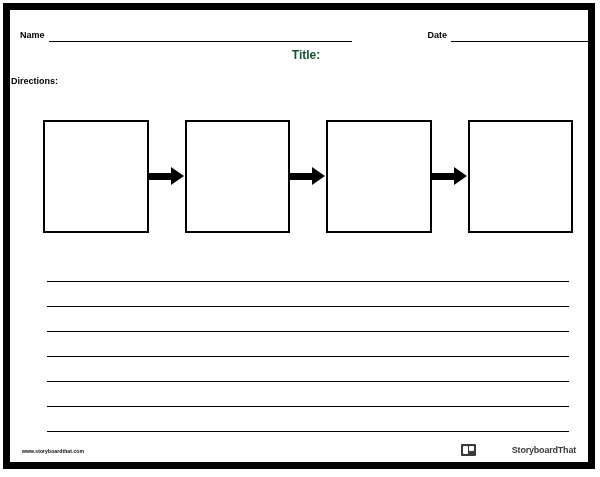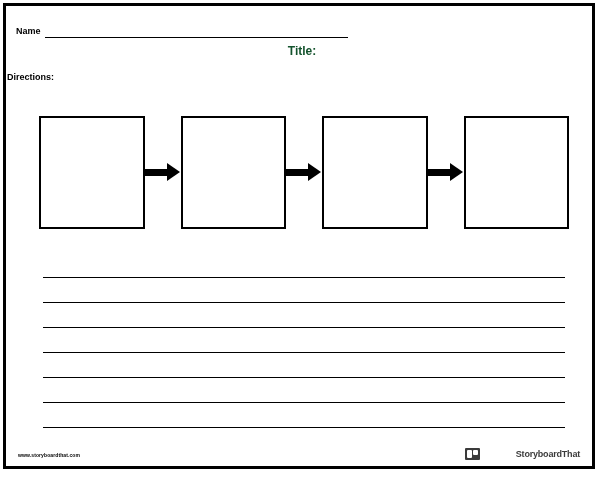--- a/index.html
+++ b/index.html
@@ -20,21 +20,21 @@
     background: #ffffff;
     box-sizing: border-box;
   }
   .sheet {
     position: absolute;
     left: 3px;
     top: 3px;
     width: 592px;
     height: 466px;
     background: #ffffff;
-    border: 3px solid #000000;
+    border: 7px solid #000000;
     box-sizing: border-box;
   }
 
   
   .header-row {
     position: absolute;
     left: 0;
     top: 12px;
     width: 592px;
     height: 20px;
@@ -201,20 +201,24 @@
 
 <div class="page">
   <div class="sheet">
 
     <div class="header-row">
       <div class="field name-field">
         <span class="field-label">Name</span>
         <span class="field-rule"></span>
       </div>
       <div class="spacer"></div>
+      <div class="field date-field">
+        <span class="field-label">Date</span>
+        <span class="field-rule"></span>
+      </div>
     </div>
 
     <div class="title-line">Title:</div>
 
     <div class="directions">Directions:</div>
 
     <div class="sequence">
       <div class="seq-box"></div>
       <div class="arrow">
         <span class="shaft"></span>

